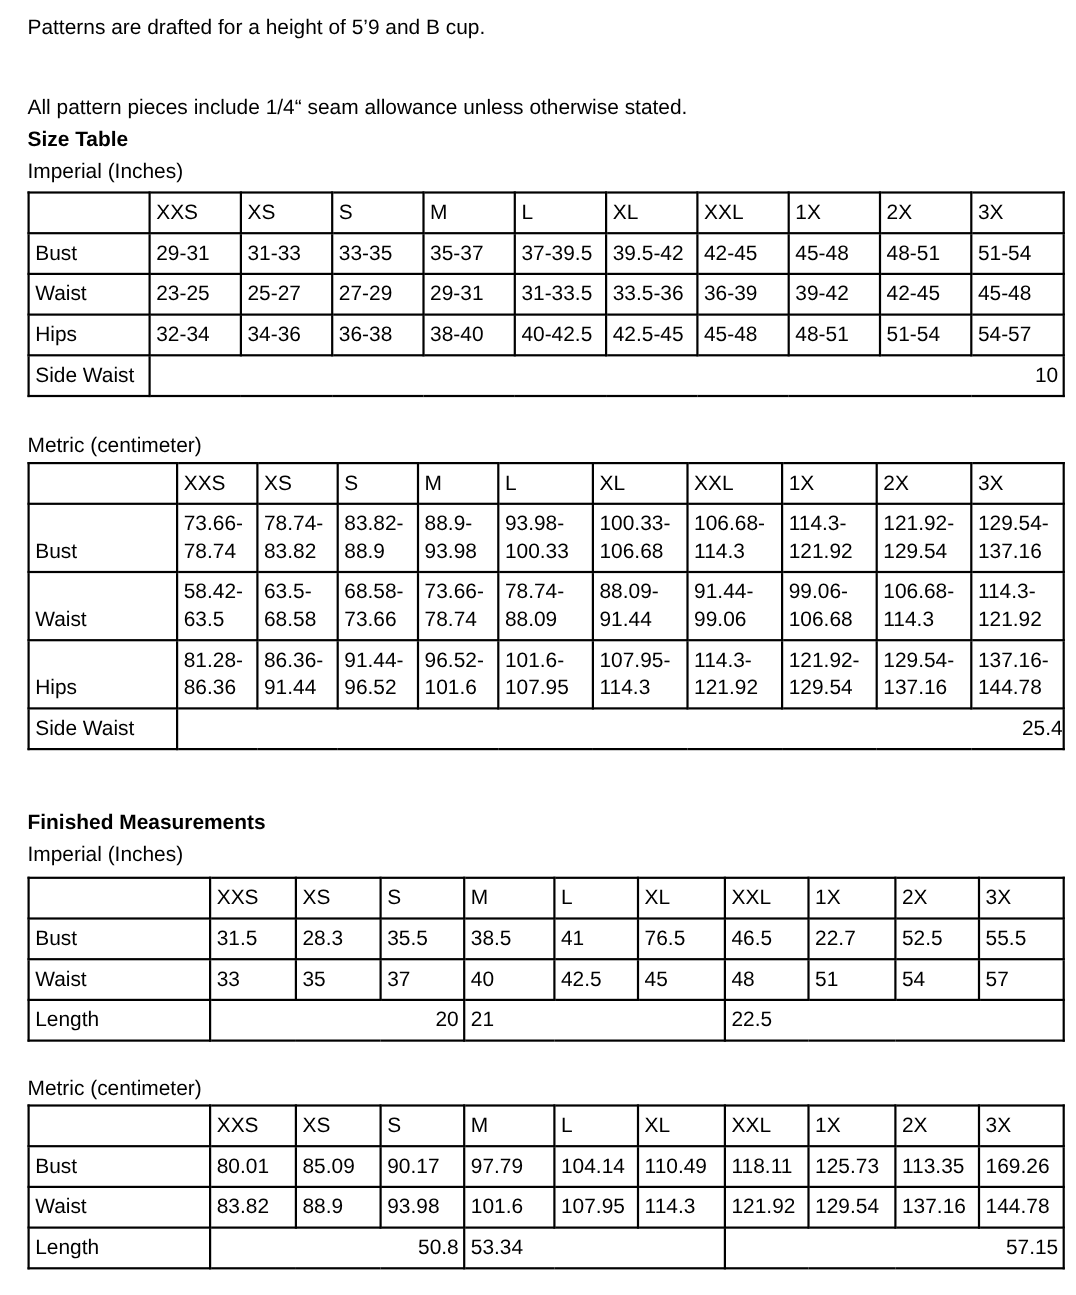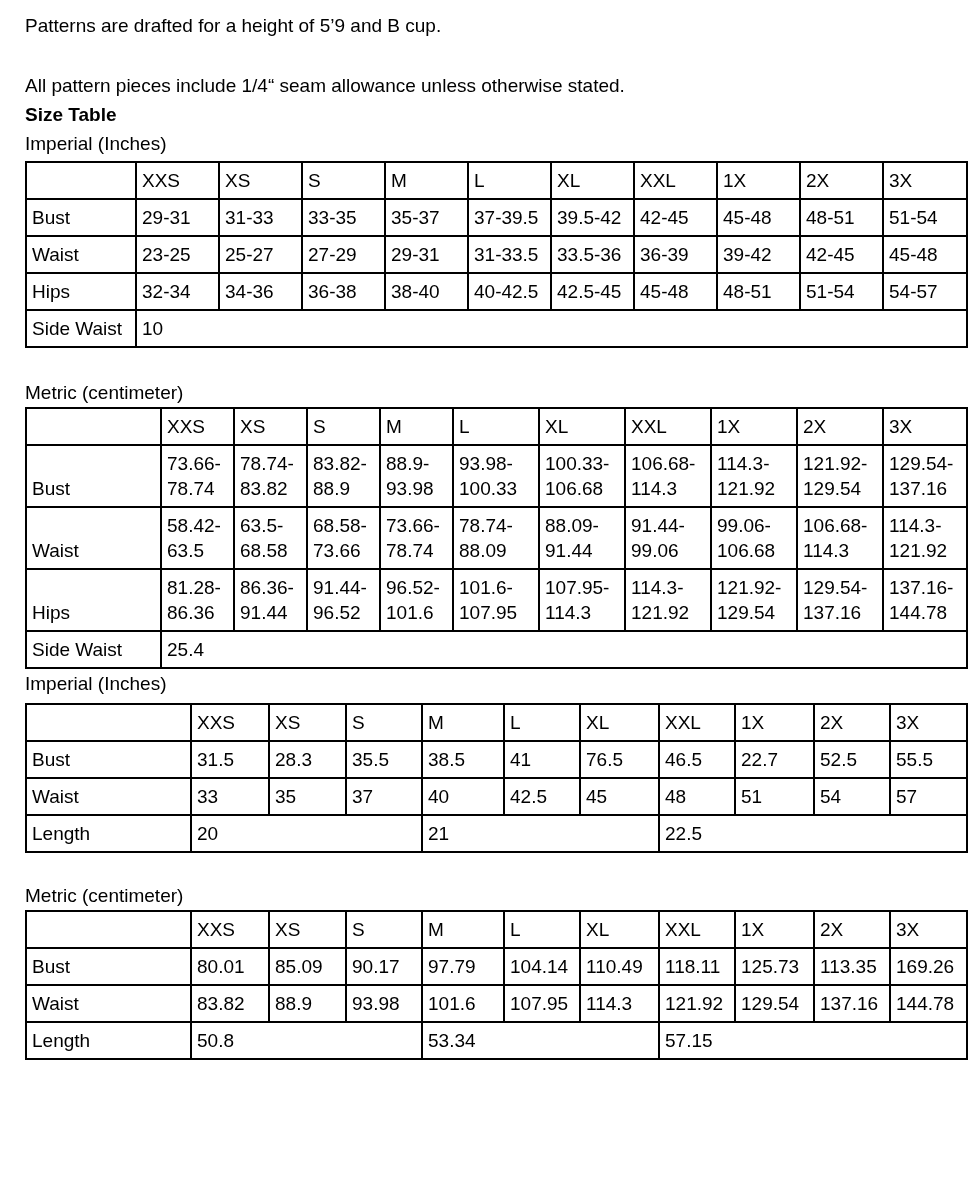--- a/index.html
+++ b/index.html
@@ -7,40 +7,40 @@
   body {
     width: 978px; height: 1177px;
     color: #000;
     font-family: "Liberation Sans", "DejaVu Sans", sans-serif;
     font-size: 19px;
     overflow: hidden;
   }
   .page { padding: 11px 12px 10px 25px; }
   .tline { margin: 0; line-height: 29px; white-space: nowrap; }
   .b { font-weight: bold; }
-  .gap-intro   { margin-top: 31px; }
+  .gap-intro   { margin-top: 44px; }
   .gap-fin     { margin-top: 52px; }
   .gap-metric1 { margin-top: 30px; }
   .gap-metric2 { margin-top: 28px; }
 
   table {
     border-collapse: collapse;
     table-layout: fixed;
     width: 941px;
     margin-top: 3px;
   }
   td {
     border: 2px solid #000;
     padding: 5px 4px 5px 5px;
     line-height: 25px;
     vertical-align: middle;
     text-align: left;
     overflow: hidden;
   }
-  .c { text-align: left; }
+  .c { text-align: right; }
   
   .t2 td.lbl { vertical-align: bottom; }
   .t2 td.val { padding-right: 0; }
   
   .tf tr.drow td:nth-child(2) { text-align: left; }
   .tbl-m2 { margin-top: 0; }
   .tbl-f1 { margin-top: 5px; }
   .tbl-m3 { margin-top: 0; }
 </style>
 </head>
@@ -197,20 +197,21 @@
           <td class="val">129.54-137.16</td>
           <td class="val">137.16-144.78</td>
       </tr>
       <tr class="srow">
         <td class="lbl">Side Waist</td>
         <td class="val c" colspan="10">25.4</td>
       </tr>
     </tbody>
   </table>
 
+  <p class="tline b gap-fin">Finished Measurements</p>
   <p class="tline">Imperial (Inches)</p>
 
   <table class="tf tbl-f1">
     <colgroup>
       <col style="width:165px">
         <col style="width:78px">
         <col style="width:77px">
         <col style="width:76px">
         <col style="width:82px">
         <col style="width:76px">

